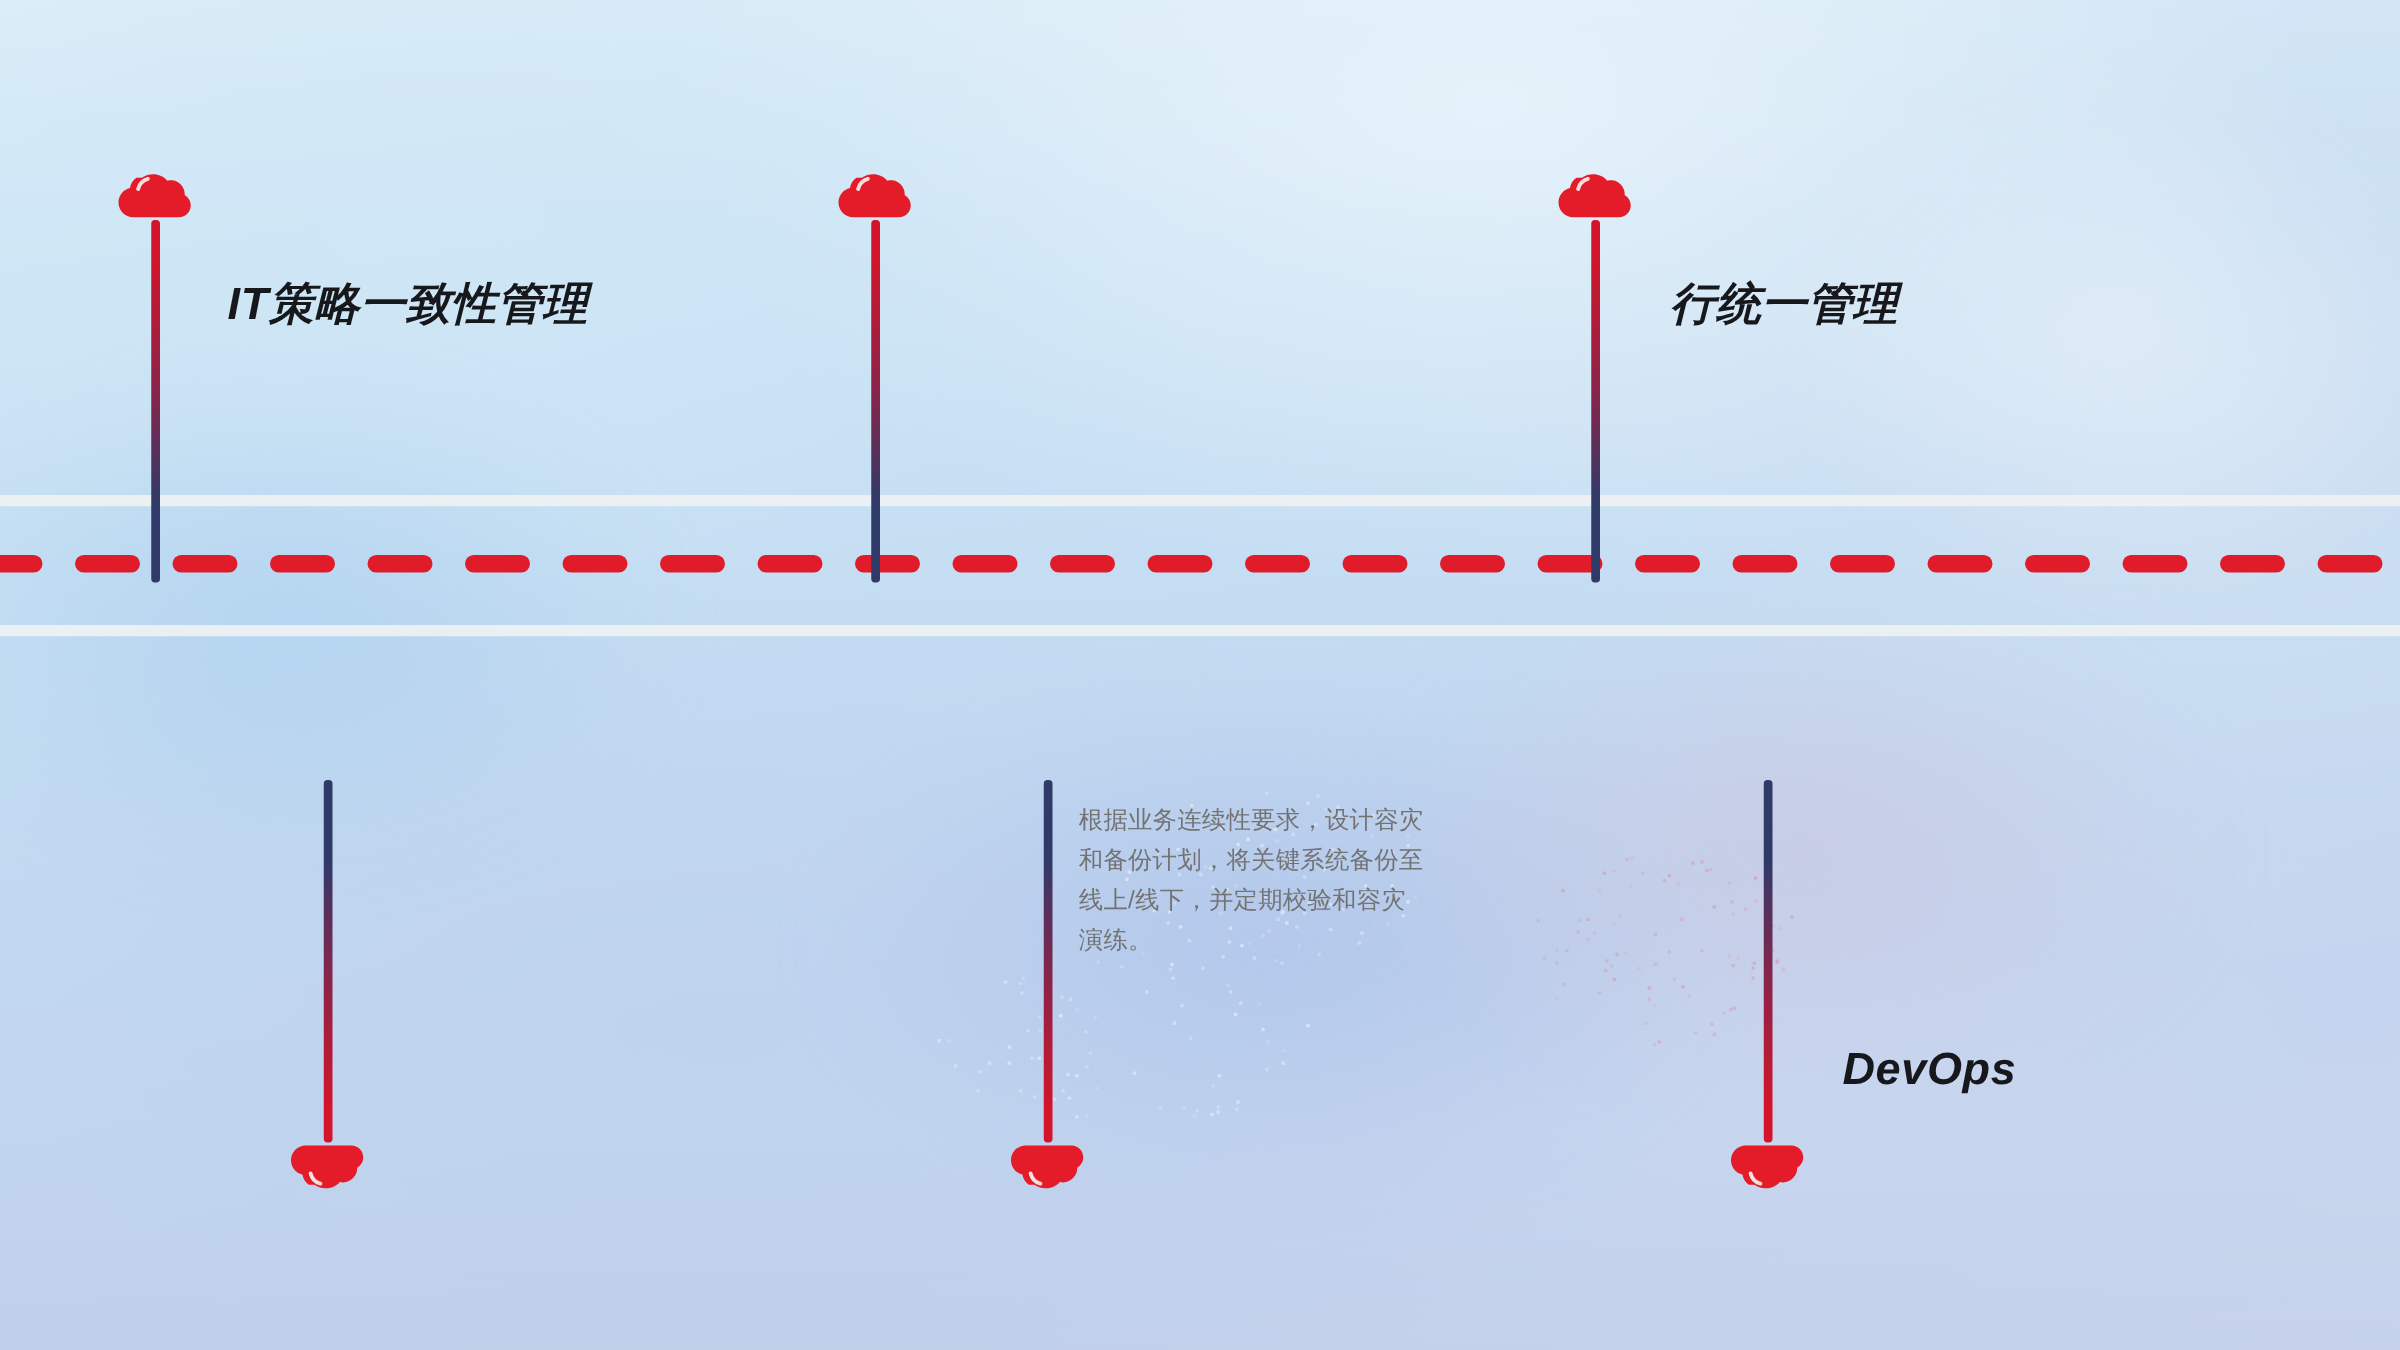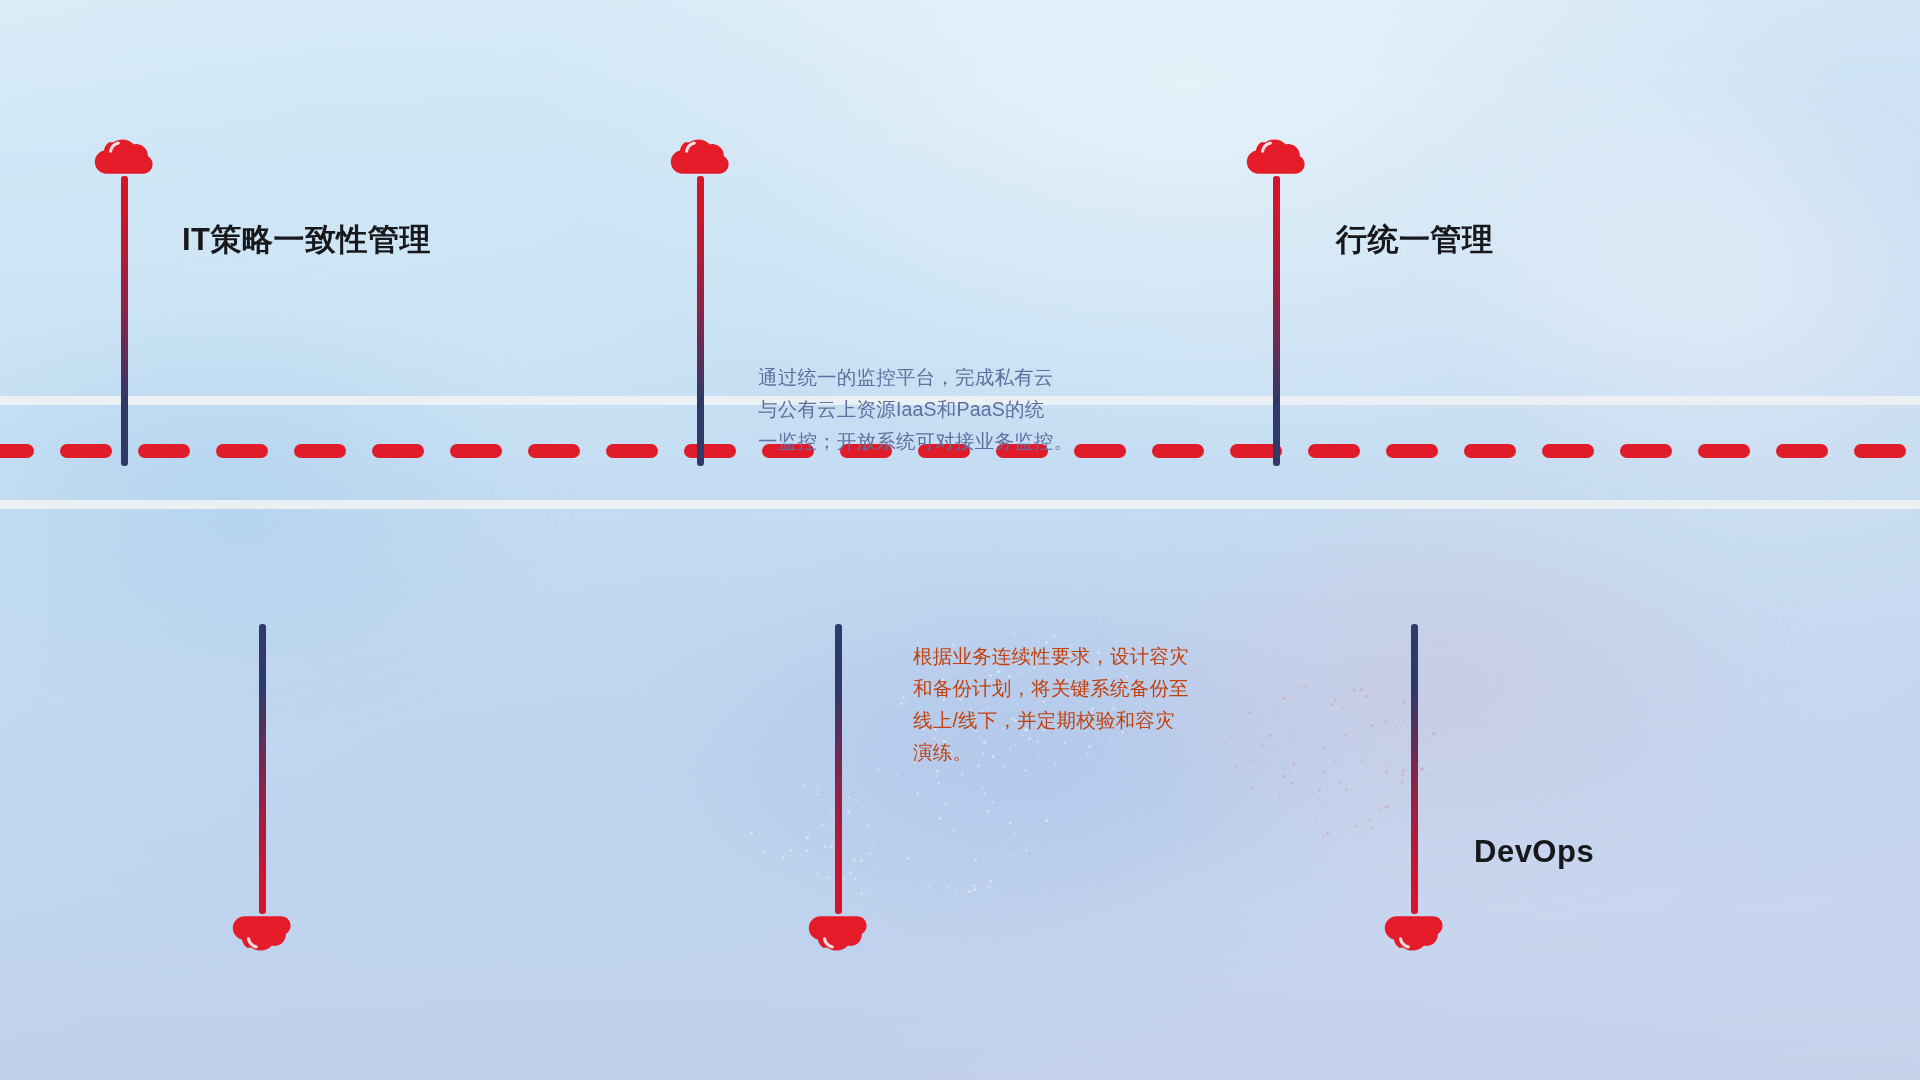--- a/index.html
+++ b/index.html
@@ -60,21 +60,21 @@
   .road-dash-wrap{position:absolute;left:0;width:1920px;height:14px;}
   .road-dash{position:absolute;top:0;height:14px;border-radius:7px;}
 
   
   .marker{position:absolute;}
   .stem{position:absolute;width:7px;border-radius:3px;}
   .cloud{position:absolute;width:62px;height:46px;}
 
   .title{
     position:absolute;white-space:nowrap;
-    font-size:31px;font-weight:700;color:#17181c;letter-spacing:.5px;
+    font-size:36px;font-weight:700;color:#17181c;letter-spacing:.5px;font-style:italic;
   }
   .body{
     position:absolute;
     font-size:19.5px;line-height:32px;color:#5f6f9f;font-weight:400;
     letter-spacing:.2px;white-space:pre-line;
   }
 </style>
 </head>
 <body>
 
@@ -375,23 +375,20 @@
             <path d="M17.5 13.2c0.9-3.9 3.9-7 7.8-8.1" stroke="rgba(255,255,255,.85)" stroke-width="3.1" stroke-linecap="round" fill="none"></path>
           </svg></div>
         <div class="title" style="left: 182px; top: 219px; color: rgb(23, 24, 28);">IT策略一致性管理</div>
       </div>
       <div class="marker" style="left: 0px; top: 0px; width: 1920px; height: 1080px; pointer-events: none;">
         <div class="stem" style="left: 697px; top: 176px; height: 290px; background: linear-gradient(rgb(211, 20, 42) 0%, rgb(211, 20, 42) 10%, rgb(140, 35, 73) 46%, rgb(47, 58, 105) 78%, rgb(47, 58, 105) 100%);"></div>
         <div class="cloud" style="pointer-events: auto; left: 669px; top: 138px;"><svg viewBox="0 0 62 46" width="62" height="46">
             <path d="M20.5 4.2c6.6-4.6 15.6-3.4 20.4 2.3 1.3-0.4 2.7-0.5 4.1-0.3 5.9 0.8 10.1 6 9.8 11.9 2.9 1.6 4.8 4.7 4.8 8.2 0 5.2-4.2 9.4-9.4 9.4H13.6C7.1 35.7 1.8 30.4 1.8 23.9c0-5.6 3.9-10.3 9.1-11.5 0.6-3.3 2.4-6.3 5.2-8.2z" fill="#E41B28"></path>
             <path d="M17.5 13.2c0.9-3.9 3.9-7 7.8-8.1" stroke="rgba(255,255,255,.85)" stroke-width="3.1" stroke-linecap="round" fill="none"></path>
           </svg></div>
-        <div class="body" style="left: 758px; top: 361px; width: 460px; color: rgb(95, 111, 159);">通过统一的监控平台，完成私有云
-与公有云上资源IaaS和PaaS的统
-一监控；开放系统可对接业务监控。</div>
       </div>
       <div class="marker" style="left: 0px; top: 0px; width: 1920px; height: 1080px; pointer-events: none;">
         <div class="stem" style="left: 1273px; top: 176px; height: 290px; background: linear-gradient(rgb(211, 20, 42) 0%, rgb(211, 20, 42) 10%, rgb(140, 35, 73) 46%, rgb(47, 58, 105) 78%, rgb(47, 58, 105) 100%);"></div>
         <div class="cloud" style="pointer-events: auto; left: 1245px; top: 138px;"><svg viewBox="0 0 62 46" width="62" height="46">
             <path d="M20.5 4.2c6.6-4.6 15.6-3.4 20.4 2.3 1.3-0.4 2.7-0.5 4.1-0.3 5.9 0.8 10.1 6 9.8 11.9 2.9 1.6 4.8 4.7 4.8 8.2 0 5.2-4.2 9.4-9.4 9.4H13.6C7.1 35.7 1.8 30.4 1.8 23.9c0-5.6 3.9-10.3 9.1-11.5 0.6-3.3 2.4-6.3 5.2-8.2z" fill="#E41B28"></path>
             <path d="M17.5 13.2c0.9-3.9 3.9-7 7.8-8.1" stroke="rgba(255,255,255,.85)" stroke-width="3.1" stroke-linecap="round" fill="none"></path>
           </svg></div>
         <div class="title" style="left: 1336px; top: 219px; color: rgb(23, 24, 28);">行统一管理</div>
       </div>
       <div class="marker" style="left: 0px; top: 0px; width: 1920px; height: 1080px; pointer-events: none;">
@@ -400,21 +397,21 @@
             <path d="M20.5 4.2c6.6-4.6 15.6-3.4 20.4 2.3 1.3-0.4 2.7-0.5 4.1-0.3 5.9 0.8 10.1 6 9.8 11.9 2.9 1.6 4.8 4.7 4.8 8.2 0 5.2-4.2 9.4-9.4 9.4H13.6C7.1 35.7 1.8 30.4 1.8 23.9c0-5.6 3.9-10.3 9.1-11.5 0.6-3.3 2.4-6.3 5.2-8.2z" fill="#E41B28"></path>
             <path d="M17.5 13.2c0.9-3.9 3.9-7 7.8-8.1" stroke="rgba(255,255,255,.85)" stroke-width="3.1" stroke-linecap="round" fill="none"></path>
           </svg></div>
       </div>
       <div class="marker" style="left: 0px; top: 0px; width: 1920px; height: 1080px; pointer-events: none;">
         <div class="stem" style="left: 835px; top: 624px; height: 290px; background: linear-gradient(rgb(47, 58, 105) 0%, rgb(47, 58, 105) 22%, rgb(140, 35, 73) 56%, rgb(211, 20, 42) 90%, rgb(211, 20, 42) 100%);"></div>
         <div class="cloud" style="pointer-events: auto; left: 807px; top: 906px;"><svg viewBox="0 0 62 46" width="62" height="46" style="transform: scaleY(-1);">
             <path d="M20.5 4.2c6.6-4.6 15.6-3.4 20.4 2.3 1.3-0.4 2.7-0.5 4.1-0.3 5.9 0.8 10.1 6 9.8 11.9 2.9 1.6 4.8 4.7 4.8 8.2 0 5.2-4.2 9.4-9.4 9.4H13.6C7.1 35.7 1.8 30.4 1.8 23.9c0-5.6 3.9-10.3 9.1-11.5 0.6-3.3 2.4-6.3 5.2-8.2z" fill="#E41B28"></path>
             <path d="M17.5 13.2c0.9-3.9 3.9-7 7.8-8.1" stroke="rgba(255,255,255,.85)" stroke-width="3.1" stroke-linecap="round" fill="none"></path>
           </svg></div>
-        <div class="body" style="left: 913px; top: 640px; width: 440px; color: #c2410c;">根据业务连续性要求，设计容灾
+        <div class="body" style="left: 863px; top: 640px; width: 440px; color: #737373;">根据业务连续性要求，设计容灾
 和备份计划，将关键系统备份至
 线上/线下，并定期校验和容灾
 演练。</div>
       </div>
       <div class="marker" style="left: 0px; top: 0px; width: 1920px; height: 1080px; pointer-events: none;">
         <div class="stem" style="left: 1411px; top: 624px; height: 290px; background: linear-gradient(rgb(47, 58, 105) 0%, rgb(47, 58, 105) 22%, rgb(140, 35, 73) 56%, rgb(211, 20, 42) 90%, rgb(211, 20, 42) 100%);"></div>
         <div class="cloud" style="pointer-events: auto; left: 1383px; top: 906px;"><svg viewBox="0 0 62 46" width="62" height="46" style="transform: scaleY(-1);">
             <path d="M20.5 4.2c6.6-4.6 15.6-3.4 20.4 2.3 1.3-0.4 2.7-0.5 4.1-0.3 5.9 0.8 10.1 6 9.8 11.9 2.9 1.6 4.8 4.7 4.8 8.2 0 5.2-4.2 9.4-9.4 9.4H13.6C7.1 35.7 1.8 30.4 1.8 23.9c0-5.6 3.9-10.3 9.1-11.5 0.6-3.3 2.4-6.3 5.2-8.2z" fill="#E41B28"></path>
             <path d="M17.5 13.2c0.9-3.9 3.9-7 7.8-8.1" stroke="rgba(255,255,255,.85)" stroke-width="3.1" stroke-linecap="round" fill="none"></path>
           </svg></div>

